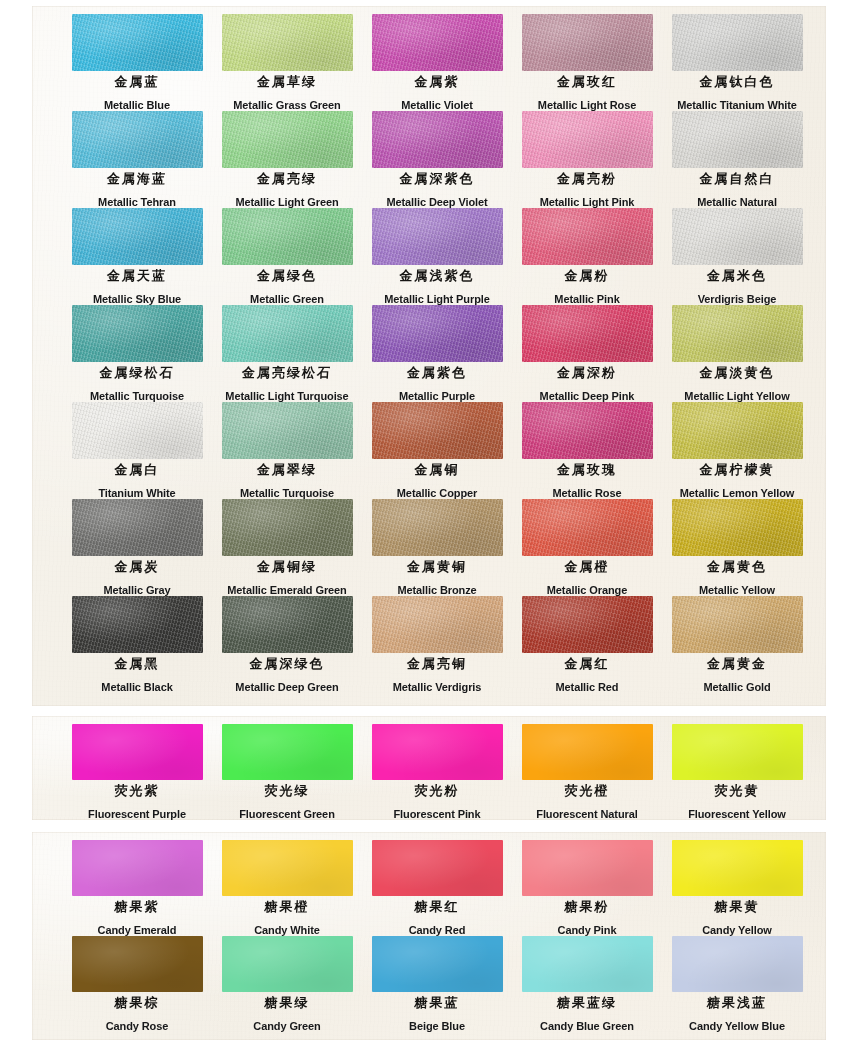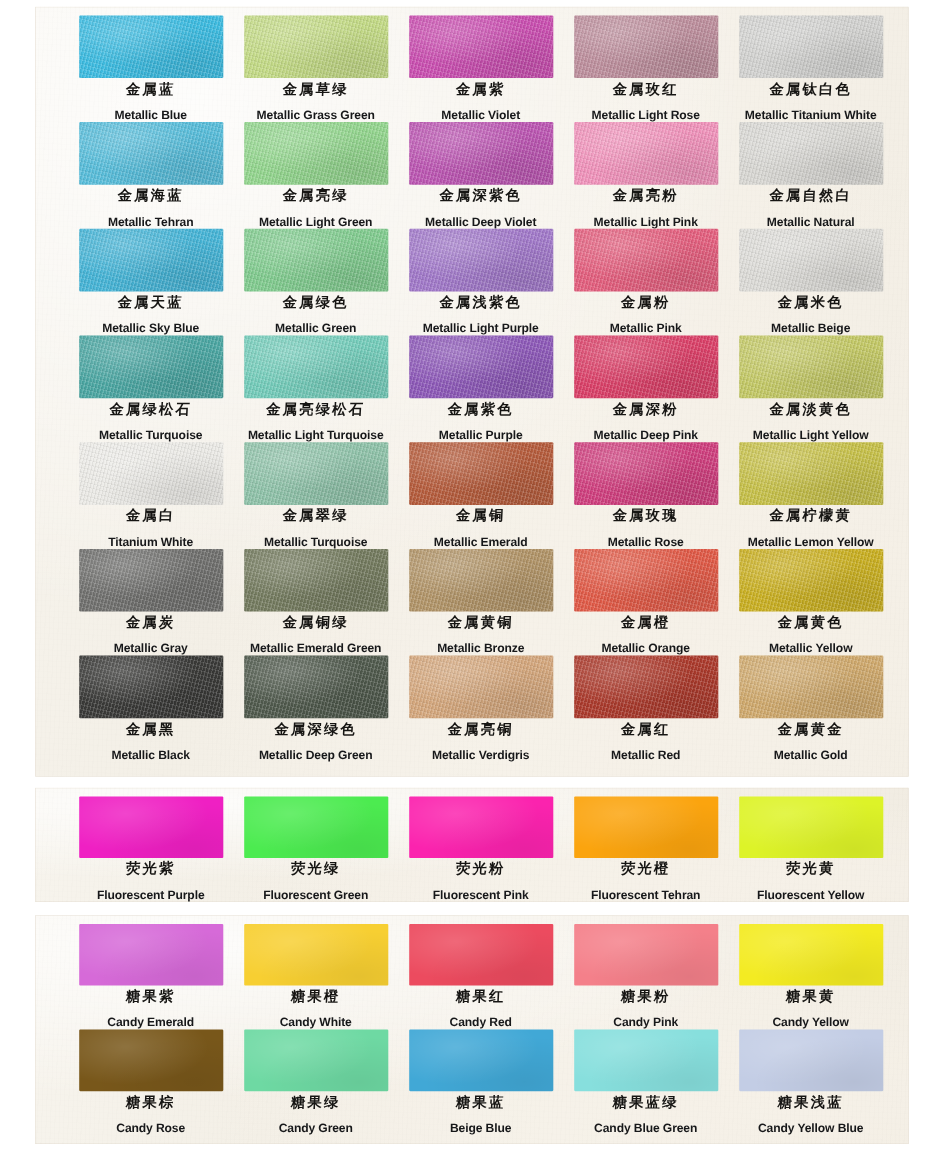--- a/index.html
+++ b/index.html
@@ -222,21 +222,21 @@
           <div class="swatch" style="background: rgb(227, 95, 126);"></div>
           <div class="labels">
             <span class="cn">金属粉</span>
             <span class="en">Metallic Pink</span>
           </div>
         </div>
         <div class="cell">
           <div class="swatch" style="background: rgb(220, 219, 215);"></div>
           <div class="labels">
             <span class="cn">金属米色</span>
-            <span class="en">Metallic Beige</span>
+            <span class="en">Verdigris Beige</span>
           </div>
         </div>
         <div class="cell">
           <div class="swatch" style="background: rgb(75, 166, 162);"></div>
           <div class="labels">
             <span class="cn">金属绿松石</span>
             <span class="en">Metallic Turquoise</span>
           </div>
         </div>
         <div class="cell">
@@ -278,21 +278,21 @@
           <div class="swatch" style="background: rgb(143, 194, 169);"></div>
           <div class="labels">
             <span class="cn">金属翠绿</span>
             <span class="en">Metallic Turquoise</span>
           </div>
         </div>
         <div class="cell">
           <div class="swatch" style="background: rgb(181, 92, 60);"></div>
           <div class="labels">
             <span class="cn">金属铜</span>
-            <span class="en">Metallic Emerald</span>
+            <span class="en">Metallic Copper</span>
           </div>
         </div>
         <div class="cell">
           <div class="swatch" style="background: rgb(207, 63, 126);"></div>
           <div class="labels">
             <span class="cn">金属玫瑰</span>
             <span class="en">Metallic Rose</span>
           </div>
         </div>
         <div class="cell">
@@ -395,21 +395,21 @@
           <div class="swatch flat" style="background: rgb(251, 35, 174);"></div>
           <div class="labels">
             <span class="cn">荧光粉</span>
             <span class="en">Fluorescent Pink</span>
           </div>
         </div>
         <div class="cell">
           <div class="swatch flat" style="background: rgb(251, 164, 14);"></div>
           <div class="labels">
             <span class="cn">荧光橙</span>
-            <span class="en">Fluorescent Tehran</span>
+            <span class="en">Fluorescent Natural</span>
           </div>
         </div>
         <div class="cell">
           <div class="swatch flat" style="background: rgb(221, 243, 40);"></div>
           <div class="labels">
             <span class="cn">荧光黄</span>
             <span class="en">Fluorescent Yellow</span>
           </div>
         </div>
       </div>

